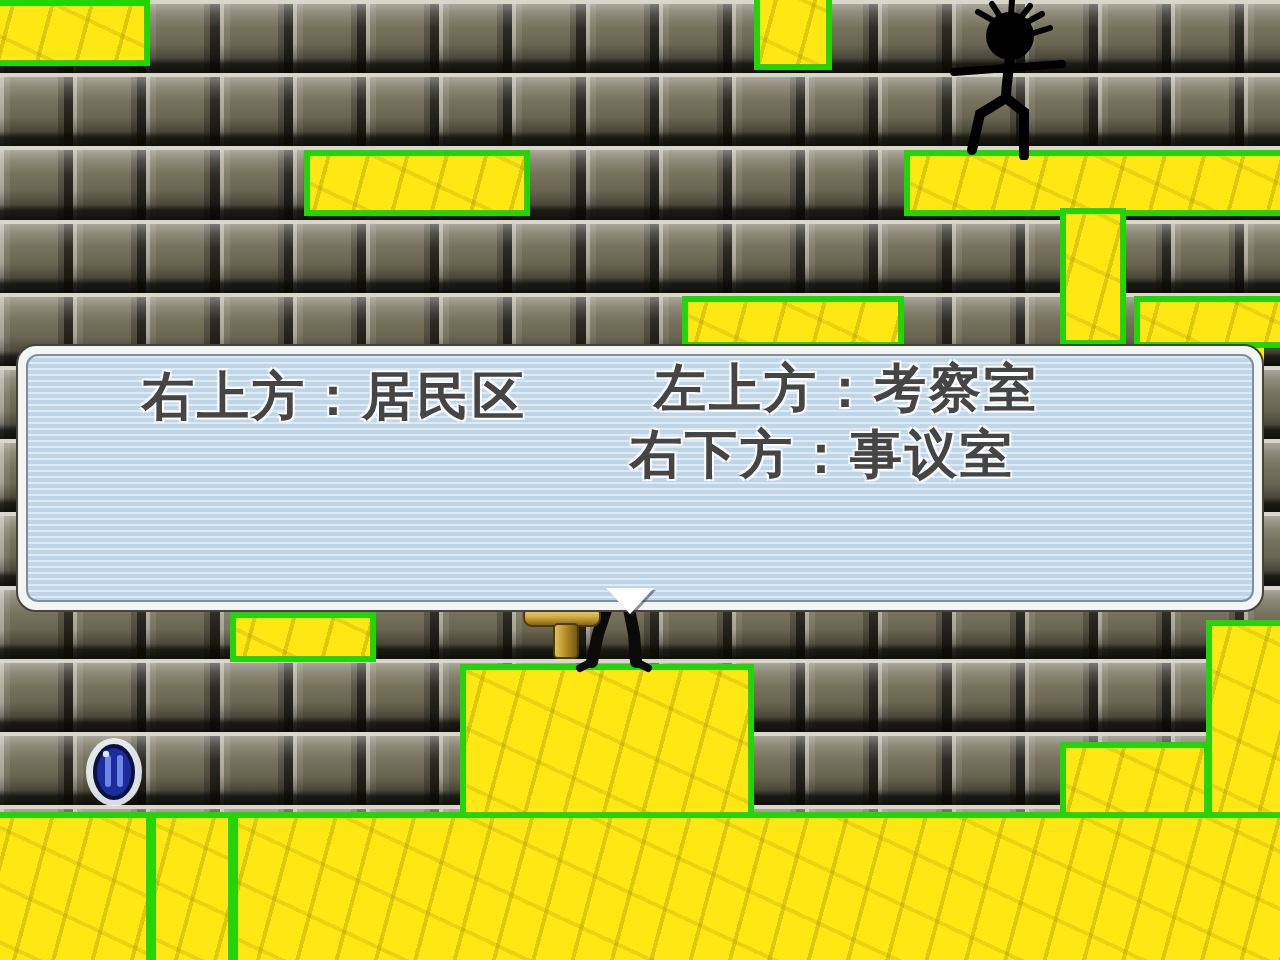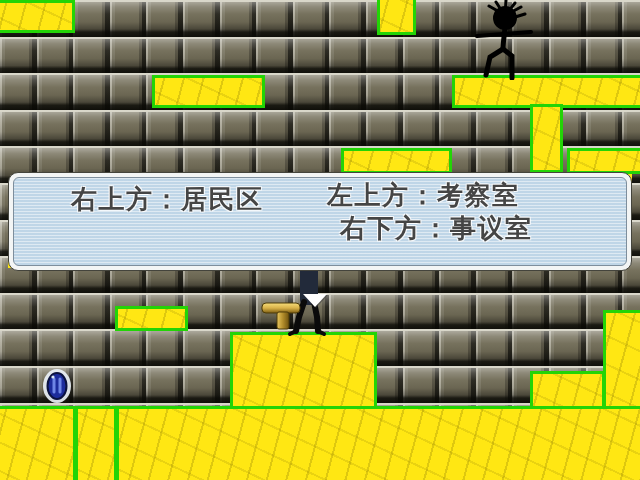--- a/index.html
+++ b/index.html
@@ -31,21 +31,21 @@
     position:absolute;box-sizing:border-box;
     background-image:
       repeating-linear-gradient(105deg,transparent 0,transparent 8px,rgba(146,128,6,0.30) 8px,rgba(146,128,6,0.30) 10px,transparent 10px,transparent 19px),
       repeating-linear-gradient(25deg,transparent 0,transparent 11px,rgba(146,128,6,0.20) 11px,rgba(146,128,6,0.20) 13px,transparent 13px,transparent 26px);
   }
   .platform.block{border:3px solid #23d406;}
   .platform.patch{border:none;}
   .sprite{position:absolute;z-index:2;}
   
   #dialog{
-    position:absolute;left:8px;top:172px;width:624px;height:99px;z-index:5;
+    position:absolute;left:8px;top:172px;width:624px;height:134px;z-index:5;
     box-sizing:border-box;border:1px solid #44443c;border-radius:10px;
     background:#f3f5f5;padding:4px;
   }
   #dialog-inner{
     position:absolute;left:4px;top:4px;right:4px;bottom:4px;
     box-sizing:border-box;border:1px solid #7e8e9c;border-radius:6px;
     background-color:rgba(168,200,225,0.72);
     background-image:repeating-linear-gradient(to bottom,
       rgba(255,255,255,0.50) 0px,rgba(255,255,255,0.50) 1px,
       rgba(215,232,244,0.08) 1px,rgba(215,232,244,0.08) 3px);
@@ -139,19 +139,19 @@
     <g stroke="#6e86e6" stroke-width="3" stroke-linecap="round">
       <path d="M54,379 L54,392 M60,379 L60,392"></path>
     </g>
     <circle cx="53" cy="377" r="1.6" fill="#d9e8f5"></circle>
   </svg>
 
   <div id="dialog">
     <div id="dialog-inner">
       <span class="dlg-text" style="left:57px;top:7px">右上方：居民区</span>
       <span class="dlg-text" style="left:313px;top:3px">左上方：考察室</span>
-      <span class="dlg-text" style="left:326px;top:36px">右下方：事议室</span>
+      <span class="dlg-text" style="left:301px;top:36px">右下方：事议室</span>
     </div>
   </div>
 
   <div id="more-indicator"></div>
 
 </div>
 
 </body></html>

